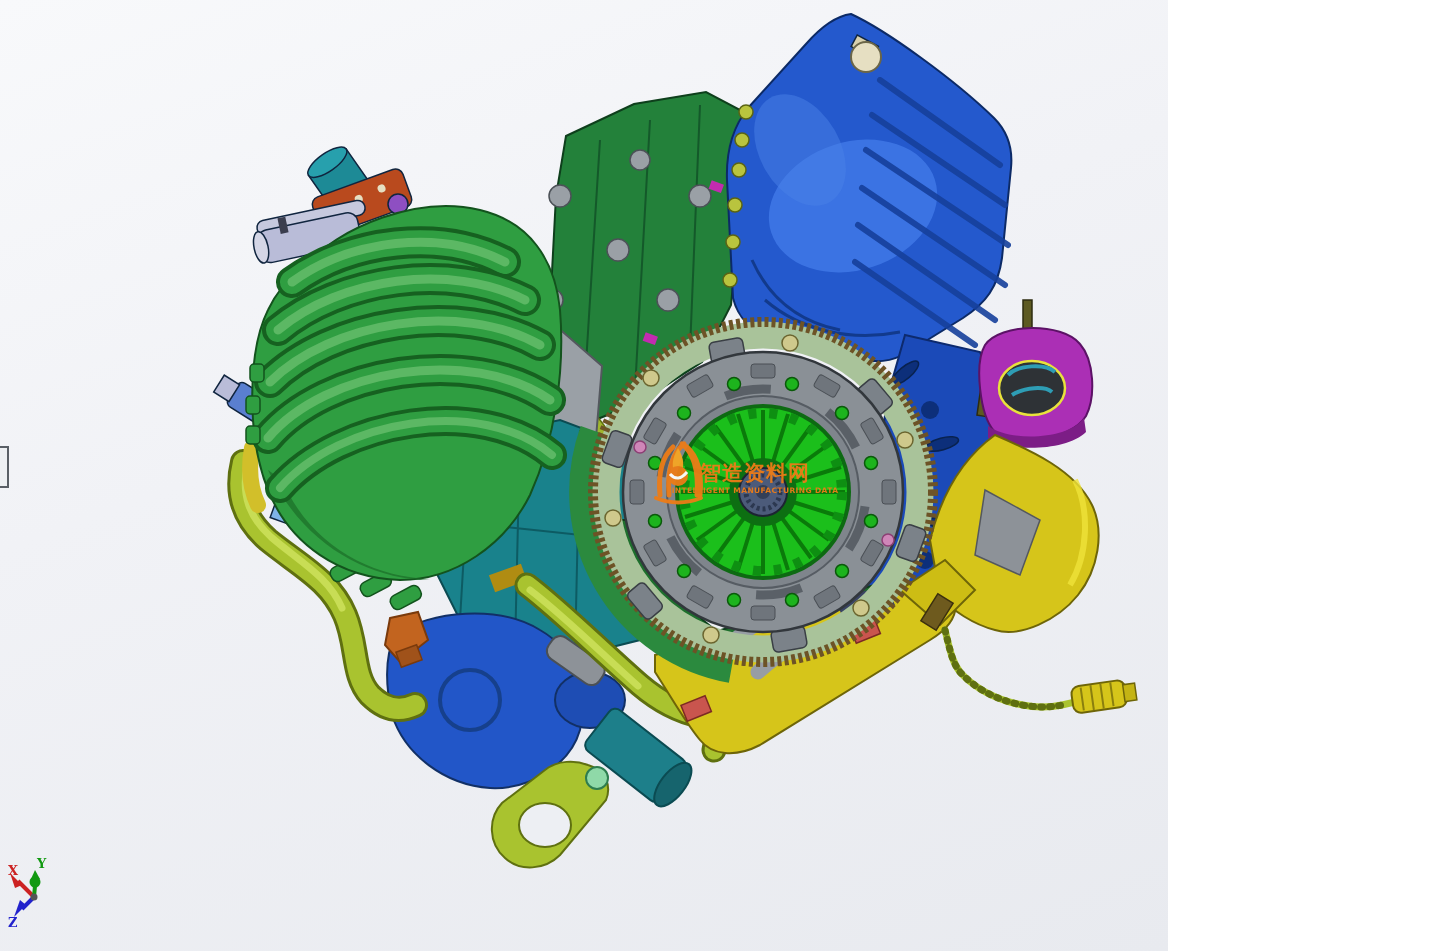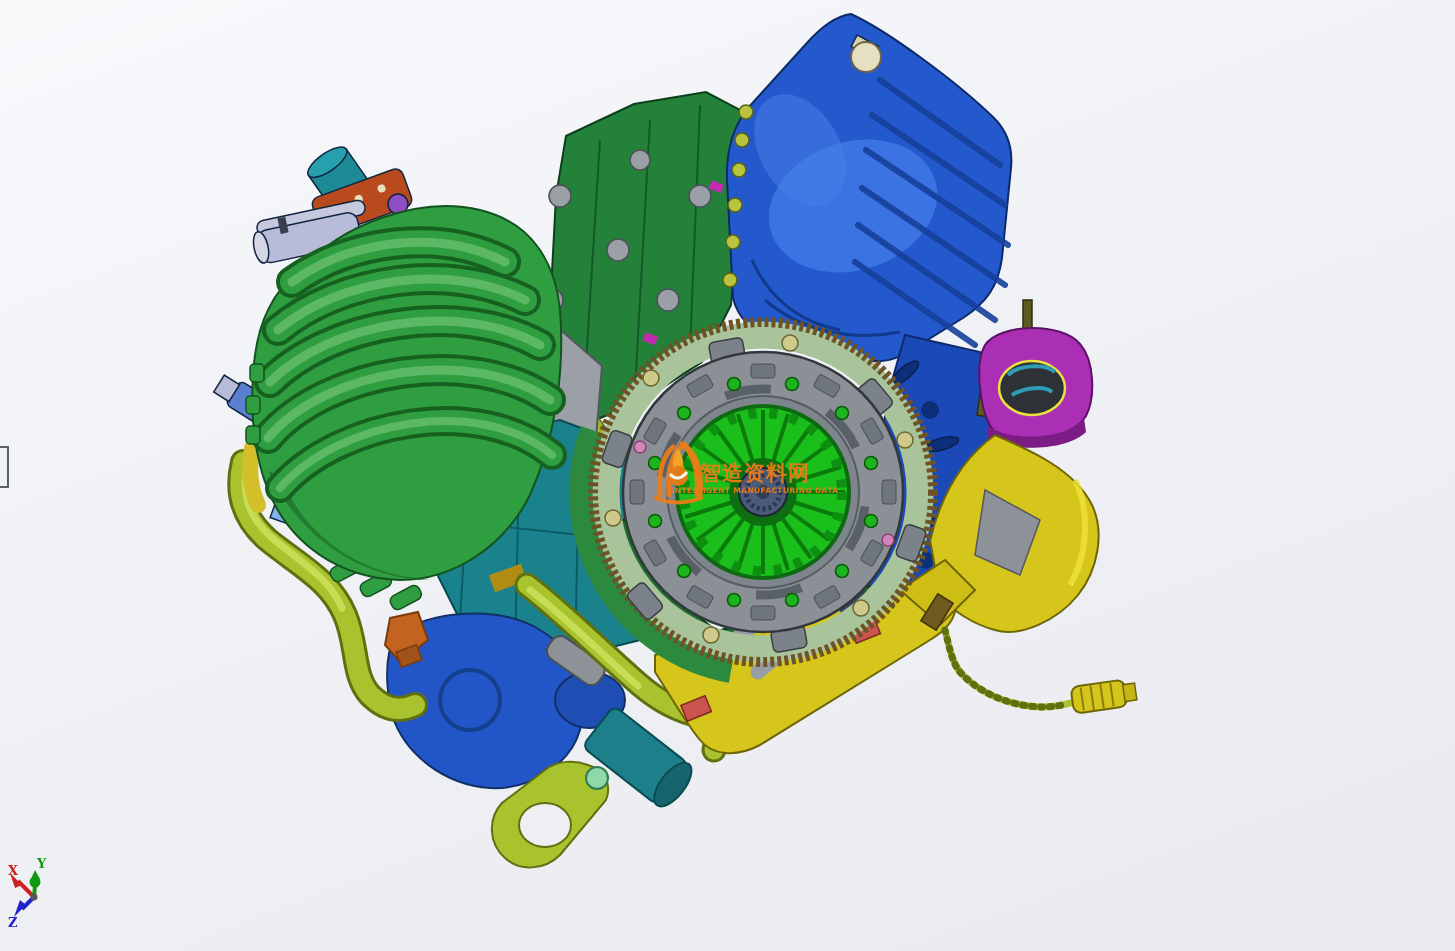--- a/index.html
+++ b/index.html
@@ -1,17 +1,17 @@
 <!DOCTYPE html>
 <html><head>
 <meta charset="utf-8">
 <style>
   html,body{margin:0;padding:0;width:1455px;height:951px;overflow:hidden;
     font-family:"DejaVu Sans","Liberation Sans",sans-serif;}
-  .canvas{position:relative;width:1455px;height:951px;
+  .canvas{position:relative;width:1168px;height:951px;
     background:linear-gradient(160deg,#f8f9fb 0%,#f1f2f6 40%,#e8eaef 100%);}
   svg{position:absolute;left:0;top:0;}
   text{user-select:none;}
   .wm-title{font-weight:bold;font-size:21px;letter-spacing:1px;}
   .wm-sub{font-size:7.5px;letter-spacing:.4px;font-weight:bold;}
   .axis-label{font-family:"DejaVu Serif","Liberation Serif",serif;font-weight:bold;font-size:13px;}
   .edge{stroke:#10253f;stroke-width:1.5;}
 </style>
 </head>
 <body>

